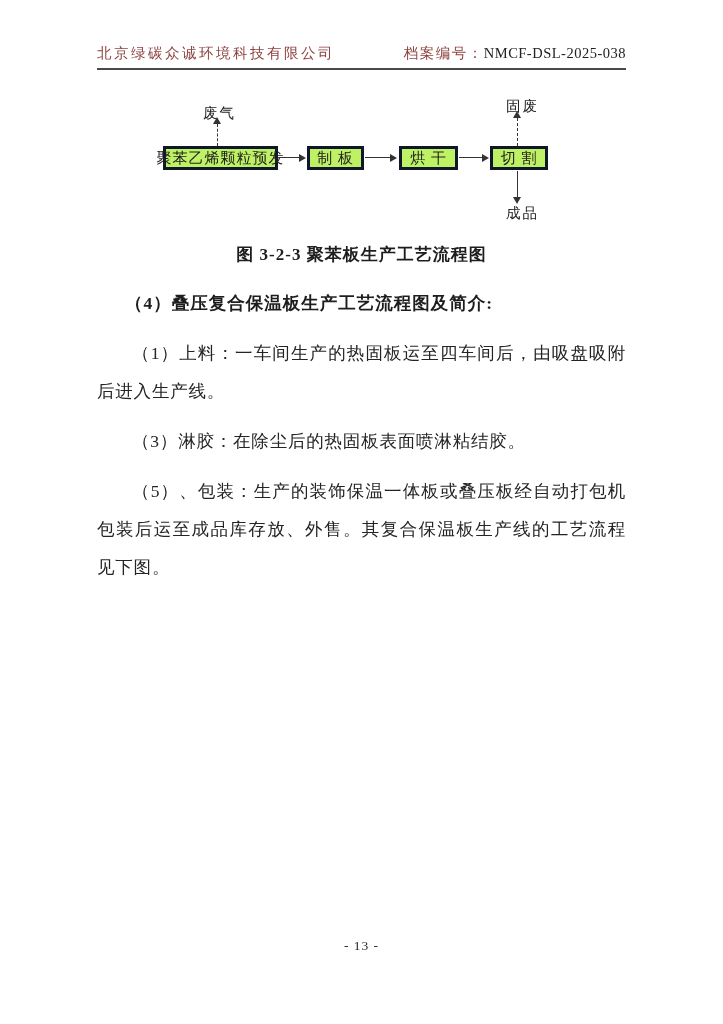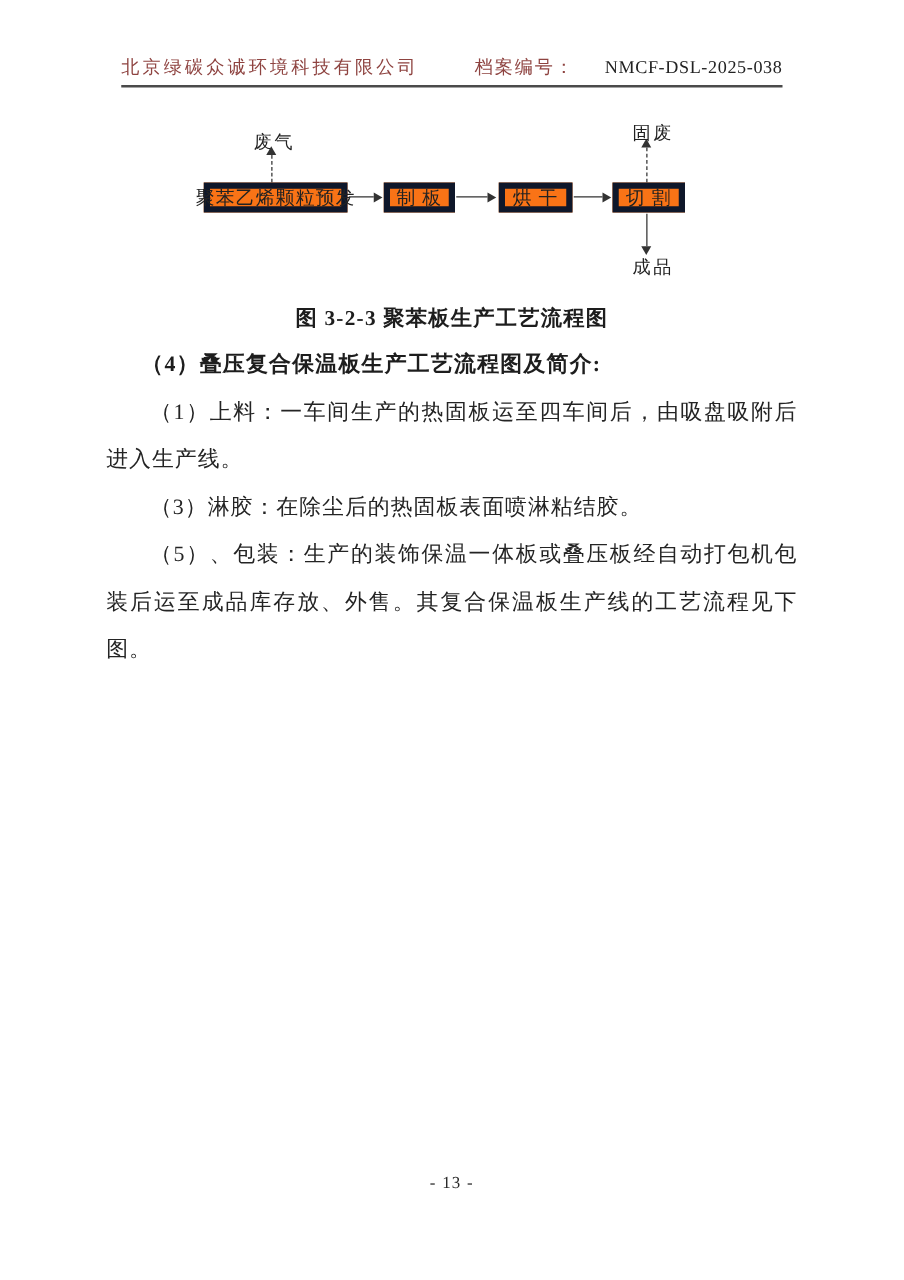--- a/index.html
+++ b/index.html
@@ -9,26 +9,26 @@
     color:#262626;overflow:hidden;
   }
   
   .header{
     position:absolute;left:97px;top:44px;width:529px;
     display:flex;justify-content:space-between;align-items:flex-end;
     padding-bottom:5px;border-bottom:2px solid #4a4a4a;
   }
   .company{font-size:14.5px;letter-spacing:2.5px;color:#8e4340;}
   .archive{font-size:14.5px;white-space:nowrap;}
-  .archive .lbl{color:#8e4340;letter-spacing:1.5px;margin-right:24px;}
+  .archive .lbl{color:#8e4340;letter-spacing:1.5px;margin-right:0;}
   .archive .num{color:#222222;letter-spacing:0.5px;}
   
   .flow{position:absolute;left:0;top:95px;width:723px;height:135px;padding-left:35px;}
   .fbox{
-    position:absolute;height:24px;border:5px solid #0f172a;background:#f97316;
+    position:absolute;height:24px;border:3px solid #0f172a;background:#bef264;
     display:flex;align-items:center;justify-content:center;
     font-size:15px;color:#222;letter-spacing:1px;white-space:nowrap;box-sizing:border-box;font-family:Liberation Serif, serif;
   }
   .flabel{position:absolute;font-size:14.5px;color:#222;letter-spacing:2px;white-space:nowrap;}
   .harrow{position:absolute;height:0;border-top:1.5px solid #333;}
   .harrow::after{
     content:"";position:absolute;right:-7px;top:-4.5px;
     border-left:7px solid #333;border-top:4px solid transparent;border-bottom:4px solid transparent;
   }
   .varrow{position:absolute;width:0;}
@@ -42,21 +42,21 @@
     content:"";position:absolute;bottom:-7px;left:-5px;
     border-top:7px solid #333;border-left:4px solid transparent;border-right:4px solid transparent;
   }
   
   .caption{
     position:absolute;left:0;top:243px;width:723px;text-align:center;
     font-weight:bold;font-size:17px;letter-spacing:1px;color:#1d1d1d;
   }
   .content{position:absolute;left:85px;top:272px;width:553px;}
   .content p{
-    margin:0;font-size:17.5px;line-height:38px;letter-spacing:0.8px;
+    margin:12px;font-size:17.5px;line-height:38px;letter-spacing:0.8px;
     text-align:justify;text-indent:2em;color:#242424;
   }
   .content p.heading{font-weight:bold;text-indent:1.6em;letter-spacing:1px;color:#1d1d1d;}
   
   .footer{
     position:absolute;left:0;top:938px;width:723px;text-align:center;
     font-size:13.5px;color:#2a2a2a;letter-spacing:1px;
   }
 </style>
 </head>

